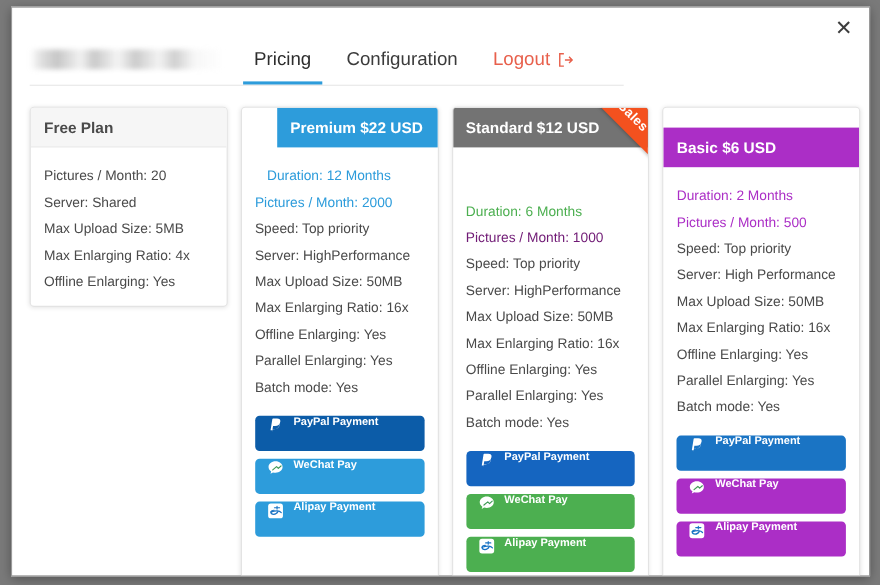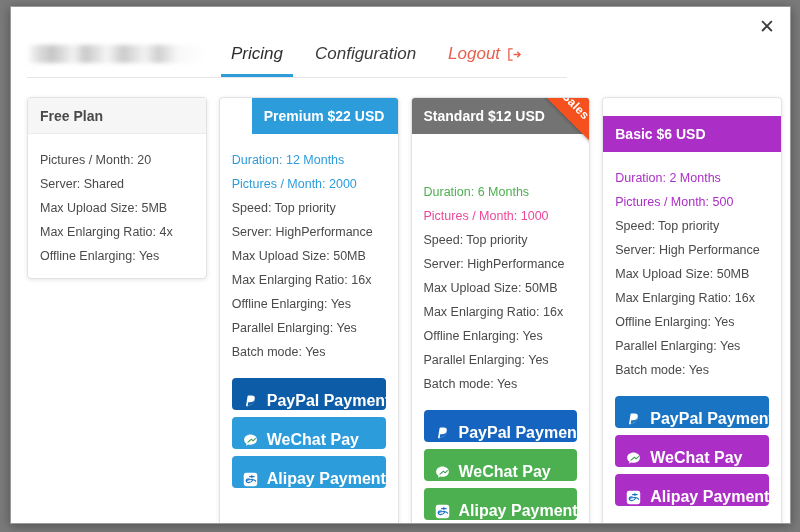--- a/index.html
+++ b/index.html
@@ -152,28 +152,28 @@
     font-size: 12.5px;
     color: #4a4a4a;
     line-height: 24px;
     white-space: nowrap;
   }
   .feature.accent { font-weight: normal; }
 
   .pay-list { padding: 4px 12px 14px 12px; }
   .pay-btn {
     display: flex;
-    align-items: flex-end;
+    align-items: flex-start;
     gap: 8px;
     height: 32px;
     margin-bottom: 7px;
     border-radius: 4px;
     padding: 0 10px;
     color: #ffffff;
-    font-size: 16px;
+    font-size: 10px;
     font-weight: bold;
     cursor: pointer;
     white-space: nowrap;
   }
   .pay-btn:last-child { margin-bottom: 0; }
   .pay-ico { width: 17px; height: 17px; flex: 0 0 17px; }
   .pay-ico svg { display: block; }
 
   
   .ribbon {
@@ -210,21 +210,21 @@
 
   <div class="bg-strip top"></div>
   <div class="bg-strip bottom"></div>
 
   <div class="modal">
 
     <div class="close-btn">✕</div>
 
     <div class="nav">
       <div class="account-blur"></div>
-      <div id="nav-items" style="display:flex;align-items:flex-end;font-style:italic;">
+      <div id="nav-items" style="display:flex;align-items:flex-end;">
           <div class="nav-item active"><span>Pricing</span></div>
           <div class="nav-item"><span>Configuration</span></div>
           <div class="nav-item logout">
             <span>Logout</span>
             <span class="logout-icon"><svg viewBox="0 0 16 16" width="15" height="15">
                 <path d="M6 2H2v12h4" fill="none" stroke="#e8604c" stroke-width="1.4"></path>
                 <path d="M7 8h7M11 5l3 3-3 3" fill="none" stroke="#e8604c" stroke-width="1.4"></path>
               </svg></span>
           </div>
         </div>
@@ -238,21 +238,21 @@
             <div class="feature">Pictures / Month: 20</div>
             <div class="feature">Server: Shared</div>
             <div class="feature">Max Upload Size: 5MB</div>
             <div class="feature">Max Enlarging Ratio: 4x</div>
             <div class="feature">Offline Enlarging: Yes</div>
           </div>
         </div>
         <div class="card premium">
           <div class="card-header" style="background: rgb(45, 156, 219); margin-left: 32px;">Premium $22 USD</div>
           <div class="feature-list">
-            <div class="feature accent" style="color: rgb(45, 156, 219);">Duration: 12 Months</div>
+            <div class="feature accent" style="color: rgb(45, 156, 219); margin-left: 11px;">Duration: 12 Months</div>
             <div class="feature accent" style="color: rgb(45, 156, 219);">Pictures / Month: 2000</div>
             <div class="feature">Speed: Top priority</div>
             <div class="feature">Server: HighPerformance</div>
             <div class="feature">Max Upload Size: 50MB</div>
             <div class="feature">Max Enlarging Ratio: 16x</div>
             <div class="feature">Offline Enlarging: Yes</div>
             <div class="feature">Parallel Enlarging: Yes</div>
             <div class="feature">Batch mode: Yes</div>
           </div>
           <div class="pay-list">
@@ -287,21 +287,21 @@
             </div>
           </div>
         </div>
         <div class="card standard">
           <div class="card-header" style="background: #737373;">Standard $12 USD</div>
           <div class="ribbon-wrap">
             <div class="ribbon" style="background: rgb(244, 81, 30);">Hot Sales</div>
           </div>
           <div class="feature-list">
             <div class="feature accent" style="color: rgb(76, 175, 80); margin-top: 32px;">Duration: 6 Months</div>
-            <div class="feature accent" style="color: #ec4899;">Pictures / Month: 1000</div>
+            <div class="feature accent" style="color: #701a75;">Pictures / Month: 1000</div>
             <div class="feature">Speed: Top priority</div>
             <div class="feature">Server: HighPerformance</div>
             <div class="feature">Max Upload Size: 50MB</div>
             <div class="feature">Max Enlarging Ratio: 16x</div>
             <div class="feature">Offline Enlarging: Yes</div>
             <div class="feature">Parallel Enlarging: Yes</div>
             <div class="feature">Batch mode: Yes</div>
           </div>
           <div class="pay-list">
             <div class="pay-btn" style="background: rgb(21, 101, 192);">

